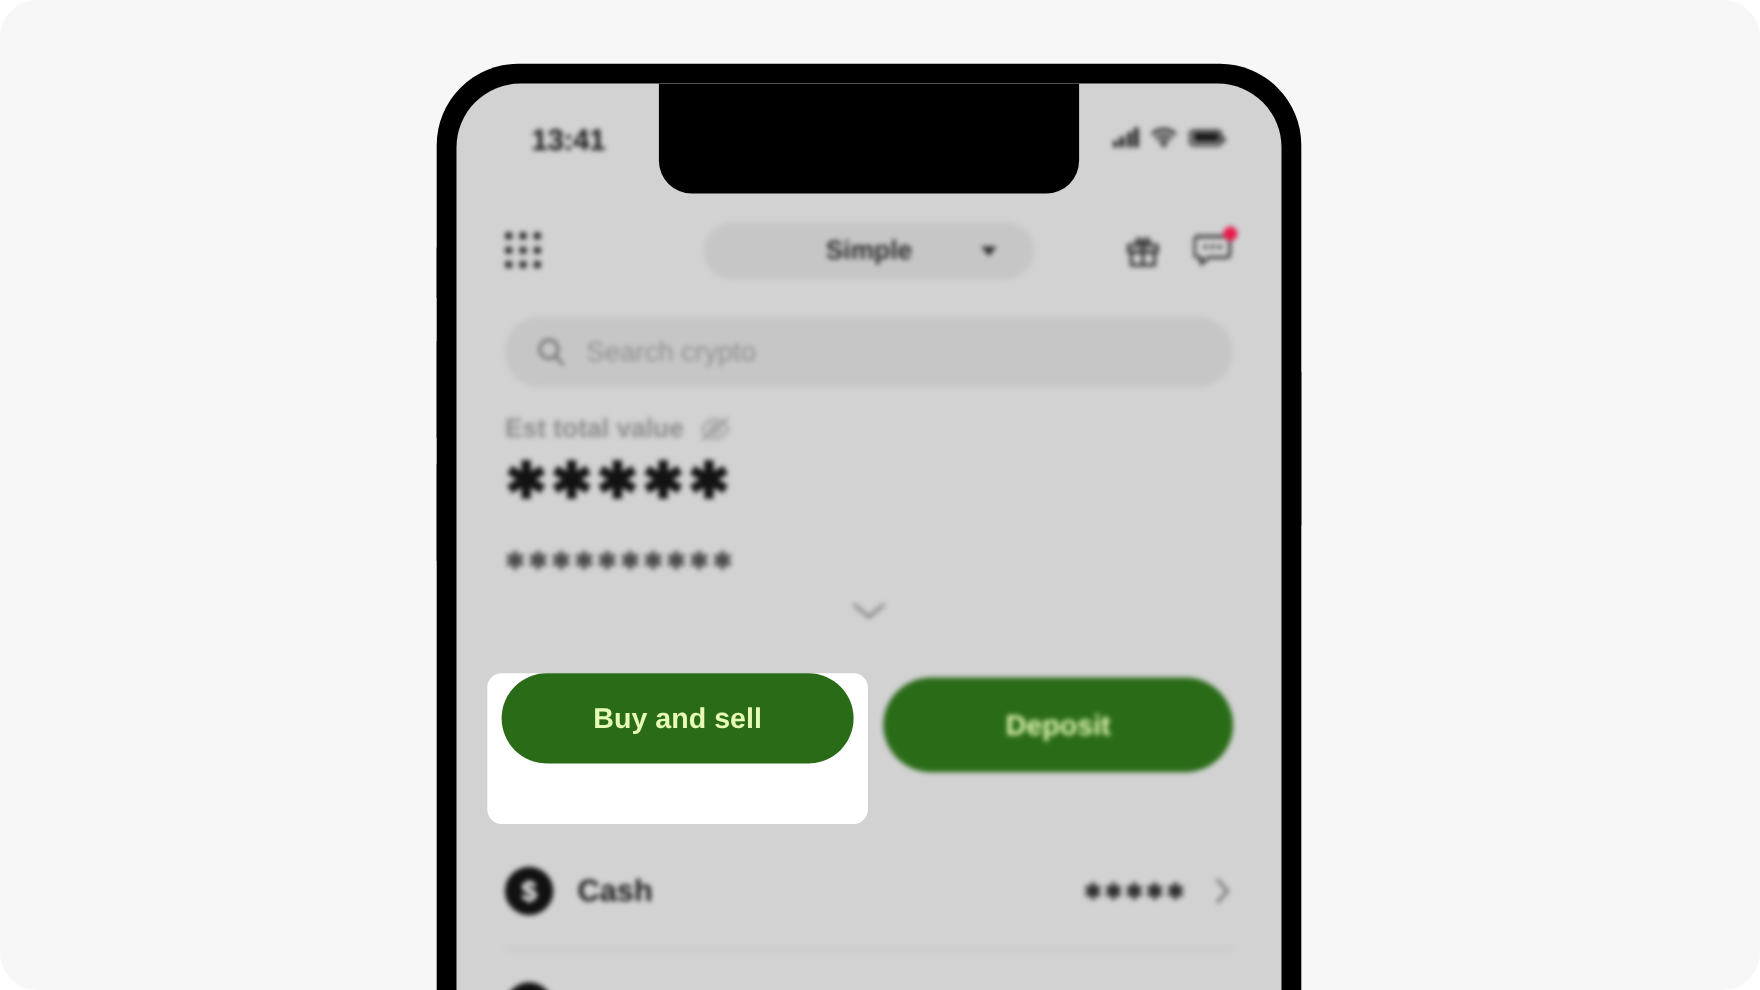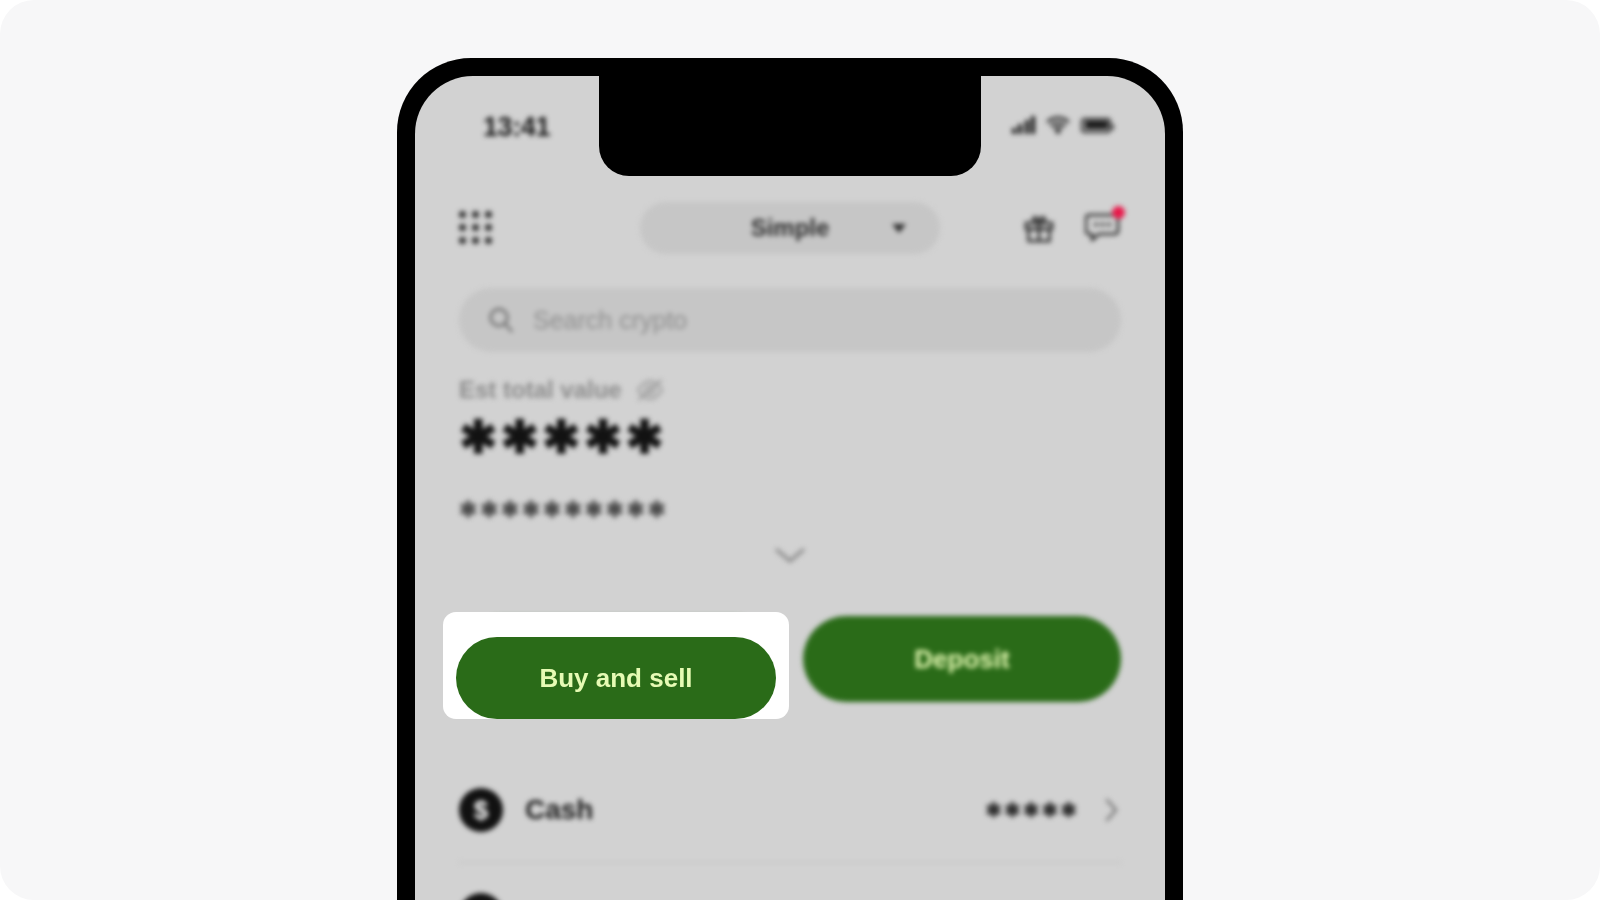--- a/index.html
+++ b/index.html
@@ -323,26 +323,26 @@
     height: 1px;
     background: #bfbfbf;
   }
 
   
   #highlight-card {
     position: absolute;
     left: 443px;
     top: 612px;
     width: 346px;
-    height: 107px;
+    height: 137px;
     background: #ffffff;
     border-radius: 13px;
     z-index: 60;
     display: flex;
-    align-items: flex-end;
+    align-items: flex-start;
     justify-content: center;
   }
   #highlight-button {
     width: 320px;
     height: 82px;
     border-radius: 41px;
     background: #2a6b18;
     border: none;
     display: flex;
     align-items: center;

